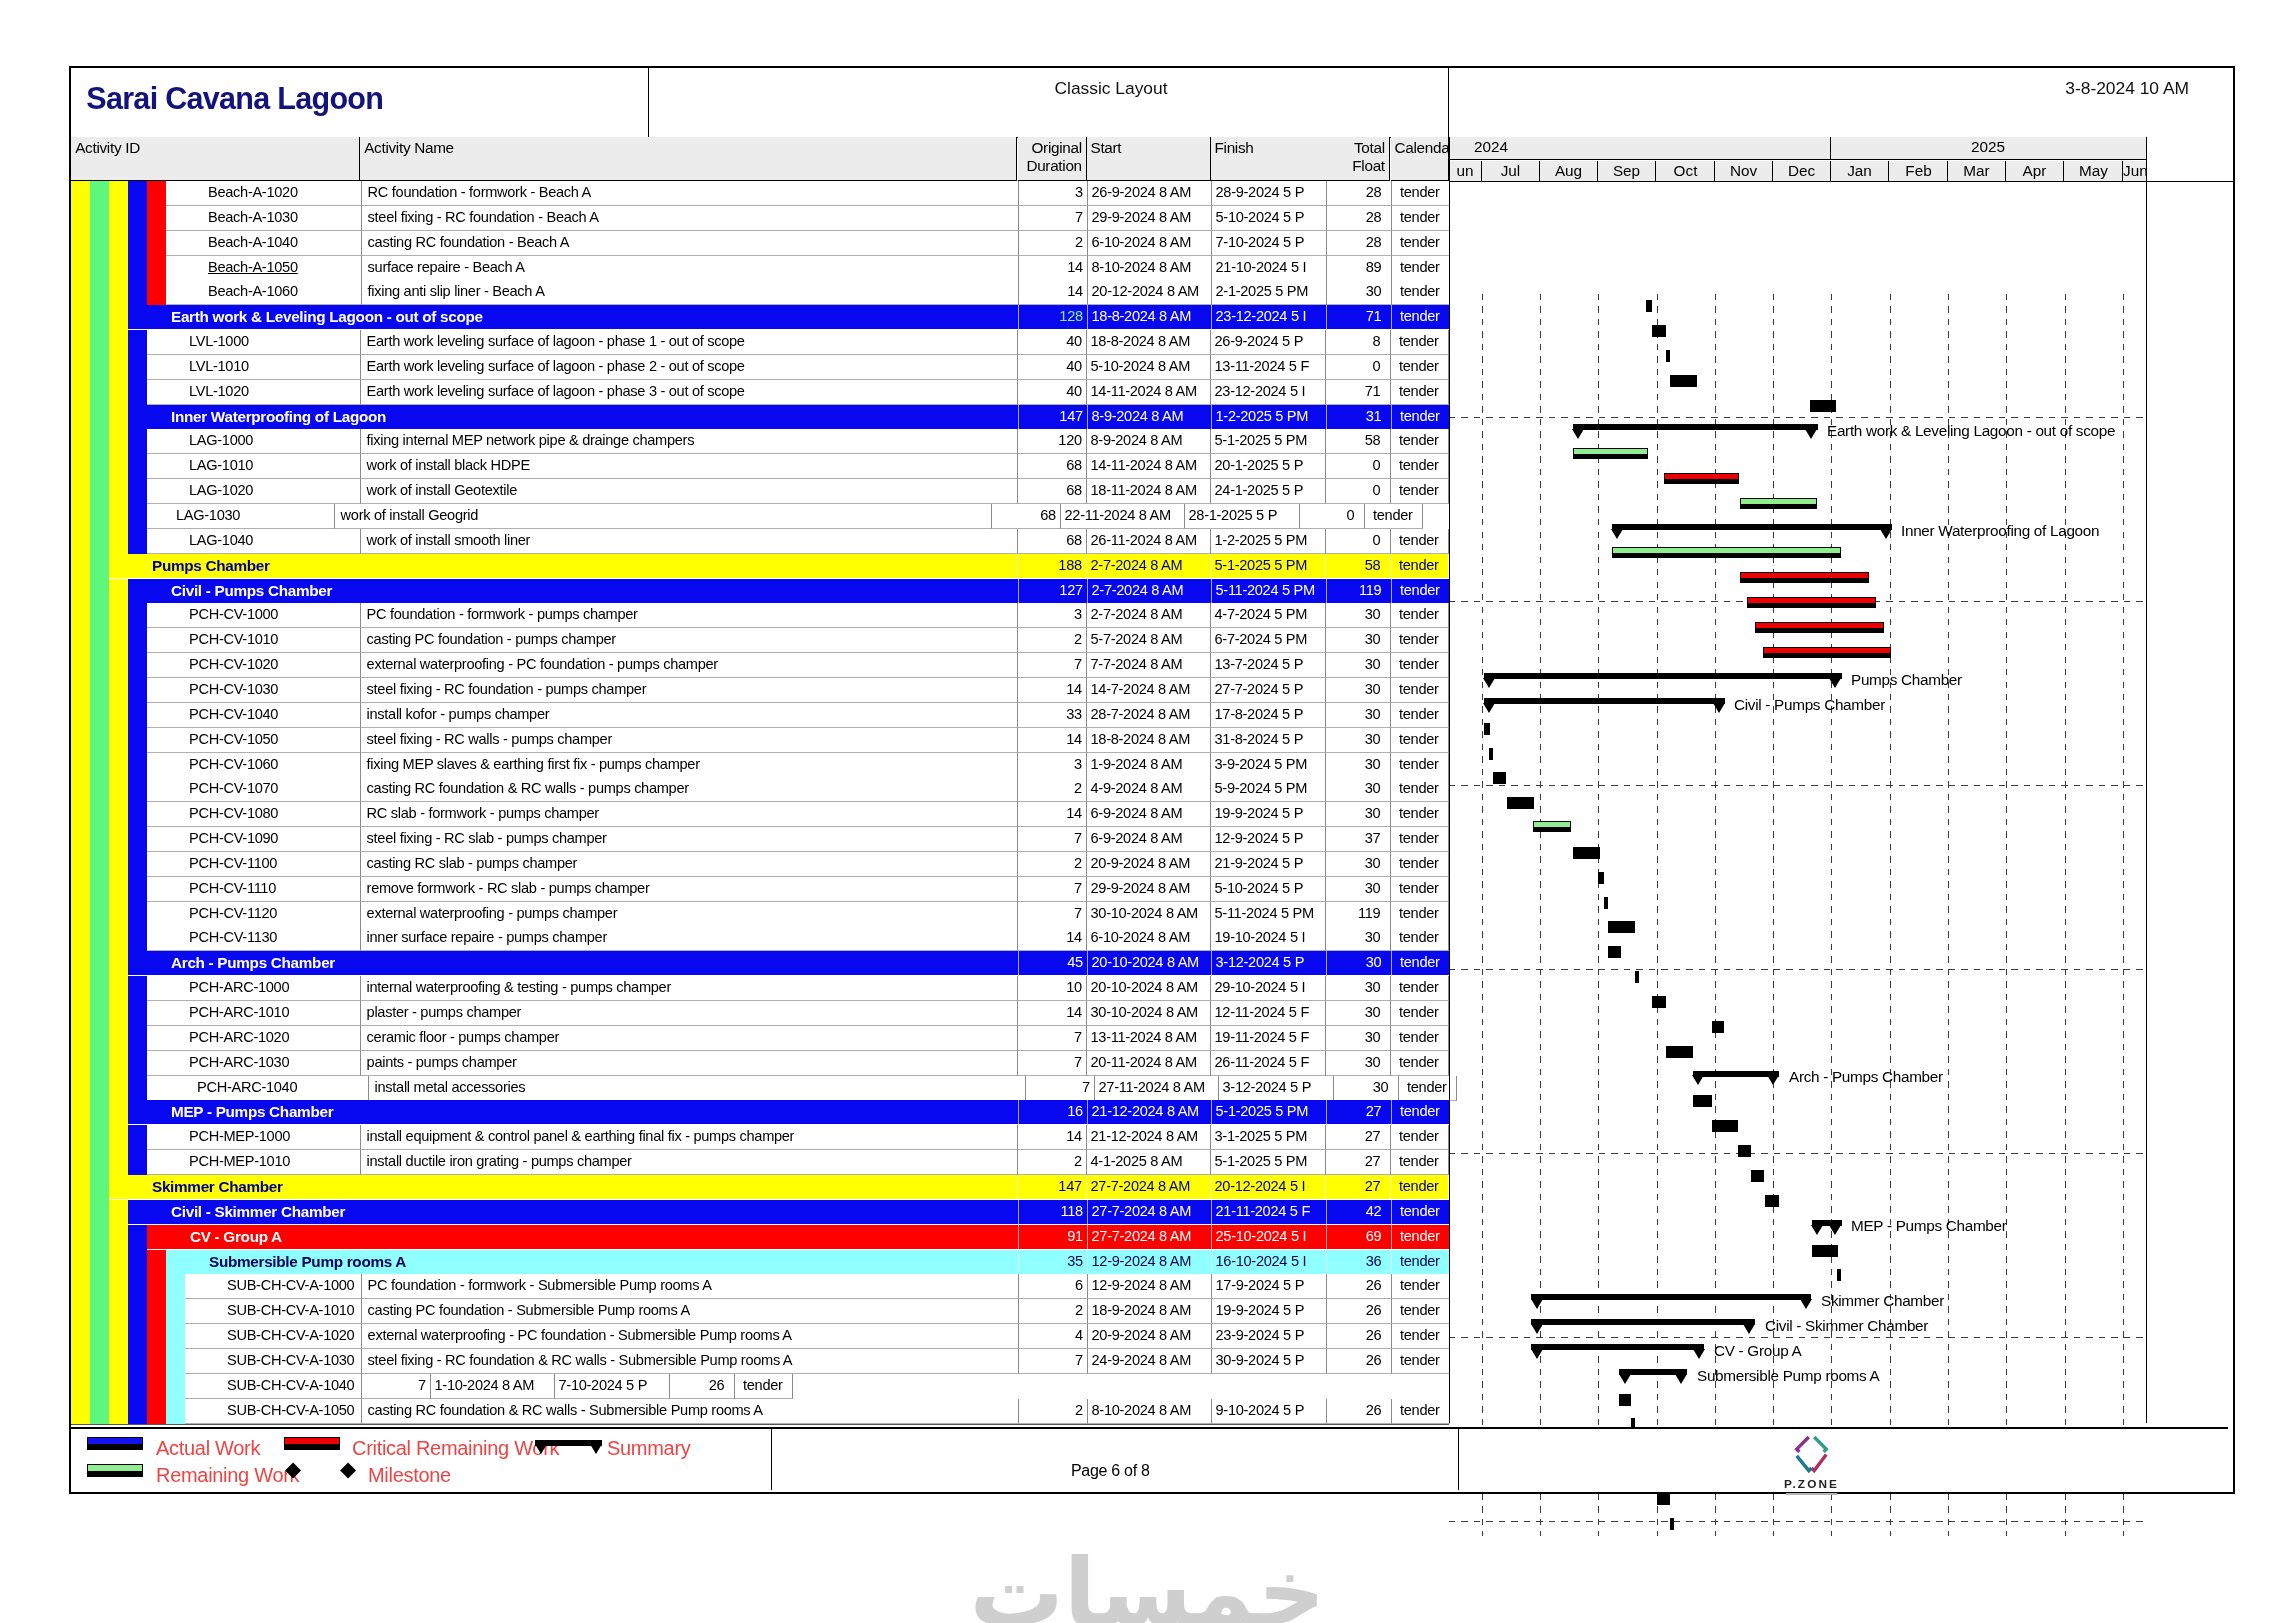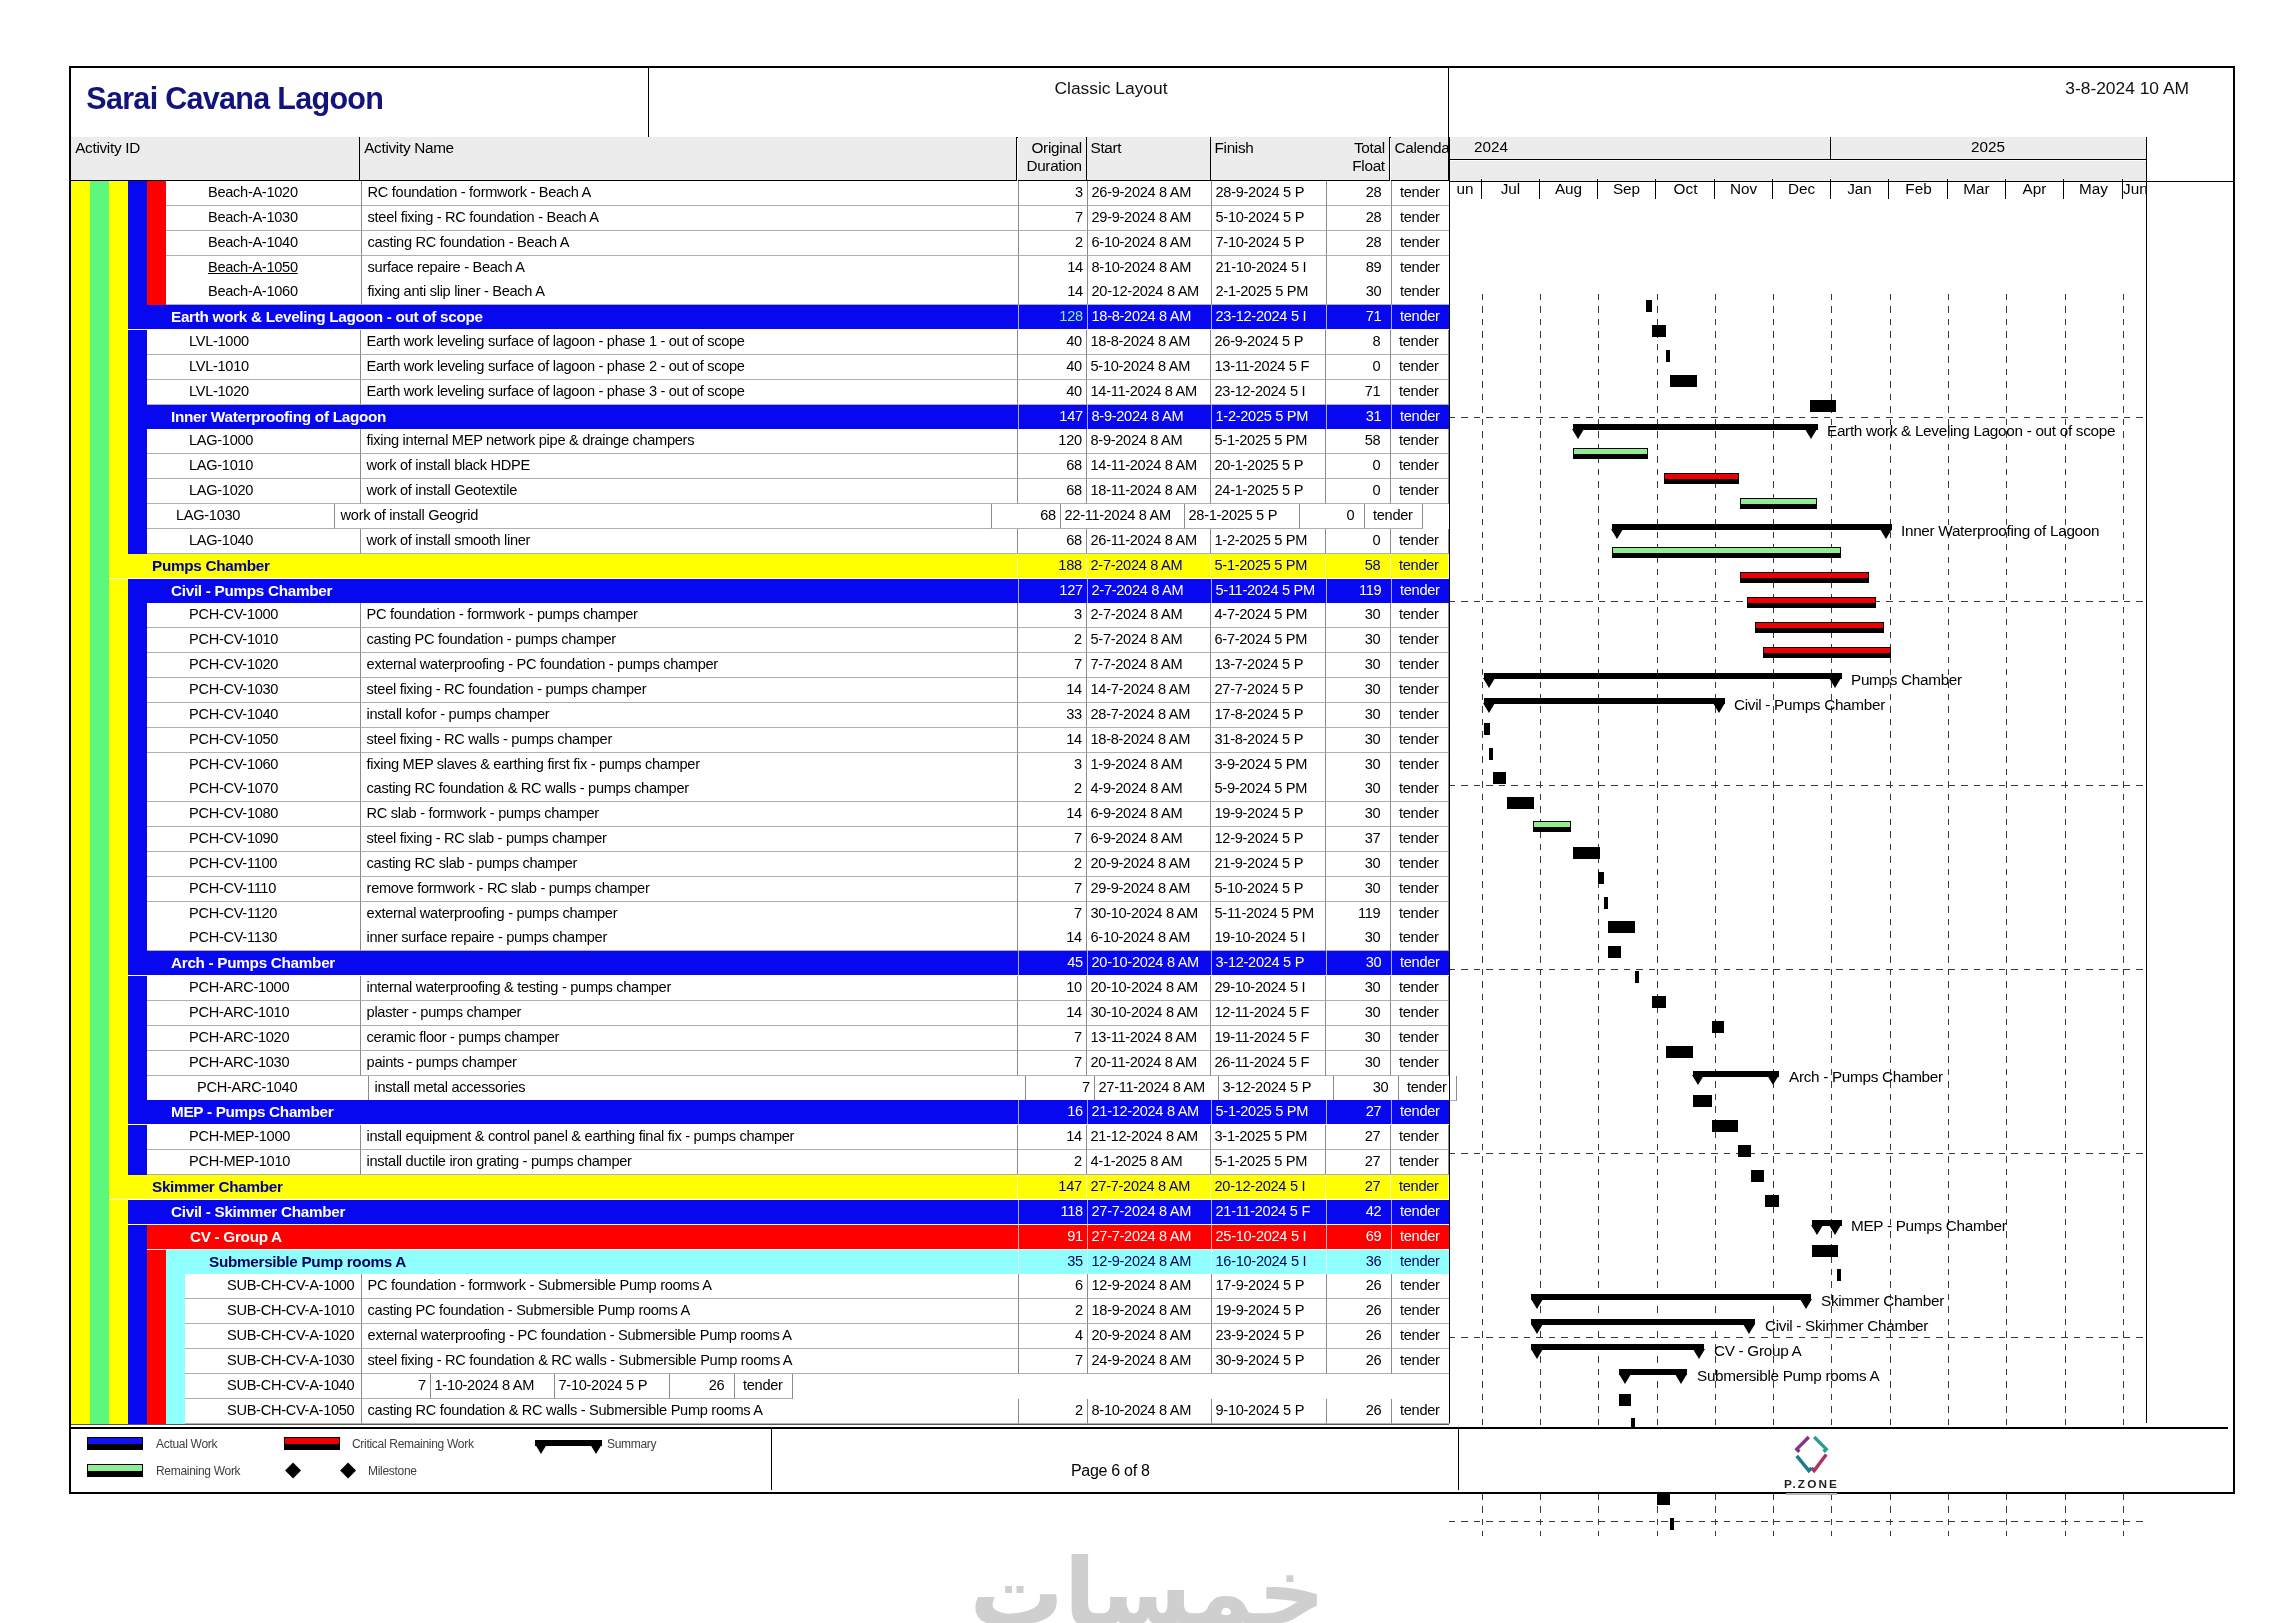--- a/index.html
+++ b/index.html
@@ -21,21 +21,21 @@
   .ch1{left:289px;width:657px;padding-left:4.2px;}
   .ch2{left:947px;width:69px;text-align:right;padding-right:4.2px;line-height:18px;}
   .ch3{left:1016px;width:124px;padding-left:3.5px;}
   .ch4{left:1140px;width:115px;padding-left:3.5px;}
   .ch5{left:1254px;width:65px;text-align:right;padding-right:4.2px;line-height:18px;}
   .ch6{left:1320px;width:58px;padding-left:3.5px;}
   
   .year-band{position:absolute;top:69px;left:1378px;width:697px;height:22px;border-bottom:1.4px solid #000;background:#ECECEC;}
   .ycell{position:absolute;top:0;height:22px;box-sizing:border-box;border-right:1.4px solid #000;font-size:15.3px;padding-top:1.4px;}
   .month-band{position:absolute;top:93px;left:1378px;width:697px;height:20px;border-bottom:1.4px solid #000;background:#ECECEC;}
-  .mcell{position:absolute;top:0;height:20px;box-sizing:border-box;border-right:1.4px solid #000;font-size:15.3px;text-align:center;overflow:hidden;padding-top:0.7px;white-space:nowrap;margin-top:18px;}
+  .mcell{position:absolute;top:0;height:20px;box-sizing:border-box;border-right:1.4px solid #000;font-size:15.3px;text-align:center;overflow:hidden;padding-top:0.7px;white-space:nowrap;}
   .hdr-right-gap{position:absolute;top:69px;left:2075px;right:0;height:44px;background:#fff;border-bottom:1.4px solid #000;}
   
   #body{position:absolute;left:0;top:113px;width:100%;height:1242px;}
   .row{position:absolute;left:0;width:1378px;height:25px;display:flex;}
   .stripe{height:100%;width:19px;flex:none;}
   .cell{box-sizing:border-box;height:100%;border-bottom:0.7px solid #AFAFAF;border-right:0.7px solid #8a8a8a;font-size:14.6px;letter-spacing:-0.3px;white-space:nowrap;overflow:hidden;line-height:23.6px;background:#fff;}
   .cid{flex:none;padding-left:42px;}
   .cname{flex:none;width:657px;padding-left:5.6px;}
   .cdur{flex:none;width:69px;text-align:right;padding-right:4.2px;}
   .cstart{flex:none;width:124px;padding-left:3.5px;}
@@ -54,21 +54,21 @@
   .hsight{position:absolute;left:0;width:100%;height:1.4px;background:repeating-linear-gradient(90deg,#3a3a3a 0 6.2px,transparent 6.2px 12.5px);}
   .bar-k{position:absolute;height:11.8px;background:#000;}
   .bar-c{position:absolute;height:4.9px;border:1.4px solid #000;border-bottom:5.6px solid #000;}
   .bar-s{position:absolute;height:6.2px;background:#000;}
   .tri{position:absolute;width:0;height:0;border-left:6.2px solid transparent;border-right:6.2px solid transparent;border-top:10.4px solid #000;}
   .slabel{position:absolute;font-size:15.3px;letter-spacing:-0.3px;white-space:nowrap;color:#000;line-height:25px;}
   
   #legend{position:absolute;left:0;top:1359px;width:2157px;height:61px;border-top:2.1px solid #000;background:#fff;}
   .lg-div{position:absolute;top:0;width:1.4px;height:100%;background:#000;}
   .sw{position:absolute;width:54px;height:5.6px;border:1.4px solid #000;border-bottom:6.2px solid #000;}
-  .lg-label{position:absolute;font-size:12px;letter-spacing:-0.3px;color:#404040;}
+  .lg-label{position:absolute;font-size:20px;letter-spacing:-0.3px;color:#ef4444;}
   .diamond{position:absolute;font-size:21px;color:#000;line-height:14px;}
   #page-label{position:absolute;left:1000px;top:33px;font-size:16px;letter-spacing:-0.3px;}
   #logo{position:absolute;left:1699px;top:4.2px;width:83px;text-align:center;}
   #logo-text{font-size:11.8px;font-weight:bold;color:#222;letter-spacing:2.1px;margin-top:-1.4px;}
   #logo-tagline{width:51px;height:2.1px;background:#b5b5b5;margin:2.1px auto 0 auto;}
   
   #watermark{position:absolute;left:0;top:1538px;width:100%;text-align:center;font-size:94px;font-weight:bold;color:#cfcfcf;font-family:"DejaVu Sans",sans-serif;}
 </style>
 </head>
 <body>

